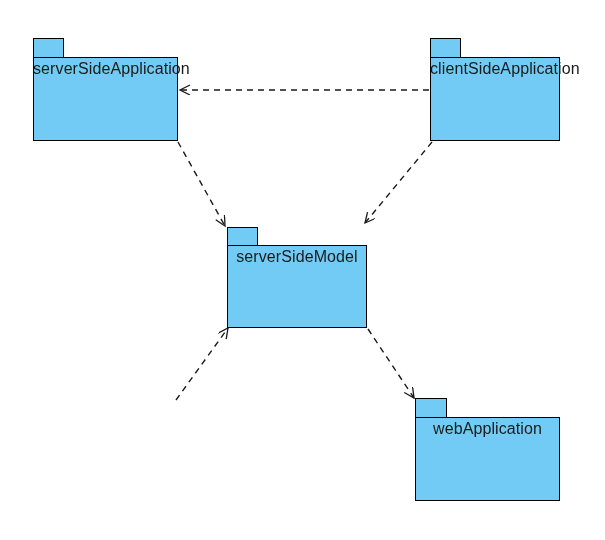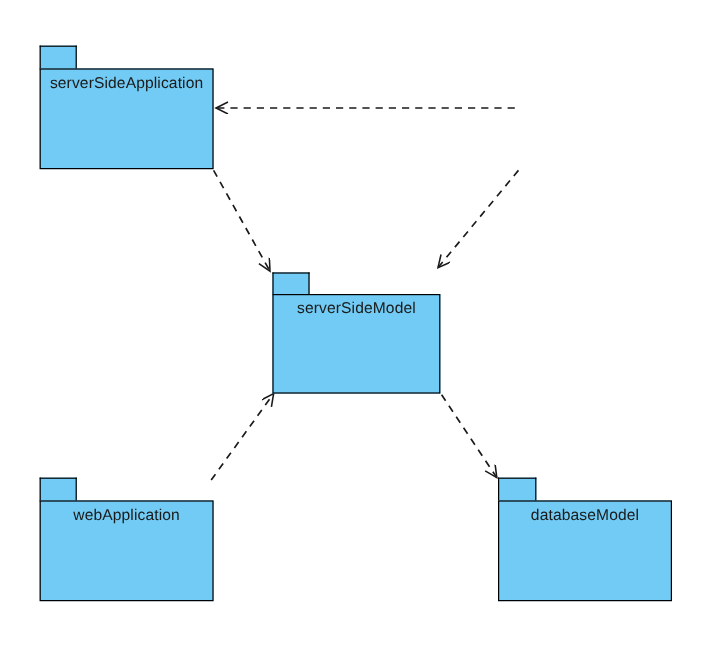--- a/index.html
+++ b/index.html
@@ -44,21 +44,21 @@
     box-sizing: border-box;
     background: #71CBF4;
     border: 1.4px solid #000000;
   }
   .pkg-label {
     position: absolute;
     left: 0;
     width: 100%;
     text-align: center;
     font-family: "Liberation Sans", sans-serif;
-    font-size: 13px;
+    font-size: 16px;
     line-height: 13px;
     color: #1a1a1a;
     letter-spacing: 0.1px;
     white-space: nowrap;
     pointer-events: none;
   }
 </style>
 </head>
 <body>
 
@@ -78,32 +78,32 @@
         <line x1="368" y1="329" x2="414" y2="398" stroke="#1a1a1a" stroke-width="1.4" stroke-dasharray="6,5" marker-end="url(#open-arrow)"></line>
       </g>
   </svg>
 
   <div class="uml-package" style="left: 33px; top: 38px; width: 145px; height: 103px;">
     <div class="pkg-tab" style="left: 0px; top: 0px; width: 31px; height: 20px;"></div>
     <div class="pkg-body" style="left: 0px; top: 19px; width: 145px; height: 84px;"></div>
     <div class="pkg-label" style="left: 0px; width: 145px; top: 24px;">serverSideApplication</div>
   </div>
 
+  <div class="uml-package" style="left: 430px; top: 38px; width: 130px; height: 103px;">
+    <div class="pkg-tab" style="left: 0px; top: 0px; width: 31px; height: 20px;"></div>
+    <div class="pkg-body" style="left: 0px; top: 19px; width: 130px; height: 84px;"></div>
+    <div class="pkg-label" style="left: 0px; width: 130px; top: 24px;">clientSideApplication</div>
+  </div>
 
   <div class="uml-package" style="left: 227px; top: 227px; width: 156px; height: 101px;">
     <div class="pkg-tab" style="left: 0px; top: 0px; width: 31px; height: 19px;"></div>
     <div class="pkg-body" style="left: 0px; top: 18px; width: 140px; height: 83px;"></div>
     <div class="pkg-label" style="left: 0px; width: 140px; top: 23px;">serverSideModel</div>
   </div>
 
-  <div class="uml-package" style="left: 33px; top: 398px; width: 145px; height: 103px;">
-    <div class="pkg-tab" style="left: 0px; top: 0px; width: 31px; height: 20px;"></div>
-    <div class="pkg-body" style="left: 0px; top: 19px; width: 145px; height: 84px;"></div>
-    <div class="pkg-label" style="left: 0px; width: 145px; top: 24px;">webApplication</div>
-  </div>
 
   <div class="uml-package" style="left: 415px; top: 398px; width: 145px; height: 103px;">
     <div class="pkg-tab" style="left: 0px; top: 0px; width: 32px; height: 20px;"></div>
     <div class="pkg-body" style="left: 0px; top: 19px; width: 145px; height: 84px;"></div>
-    <div class="pkg-label" style="left: 0px; width: 145px; top: 24px;">databaseModel</div>
+    <div class="pkg-label" style="left: 0px; width: 145px; top: 24px;">webApplication</div>
   </div>
 
 </div>
 
 </body></html>

